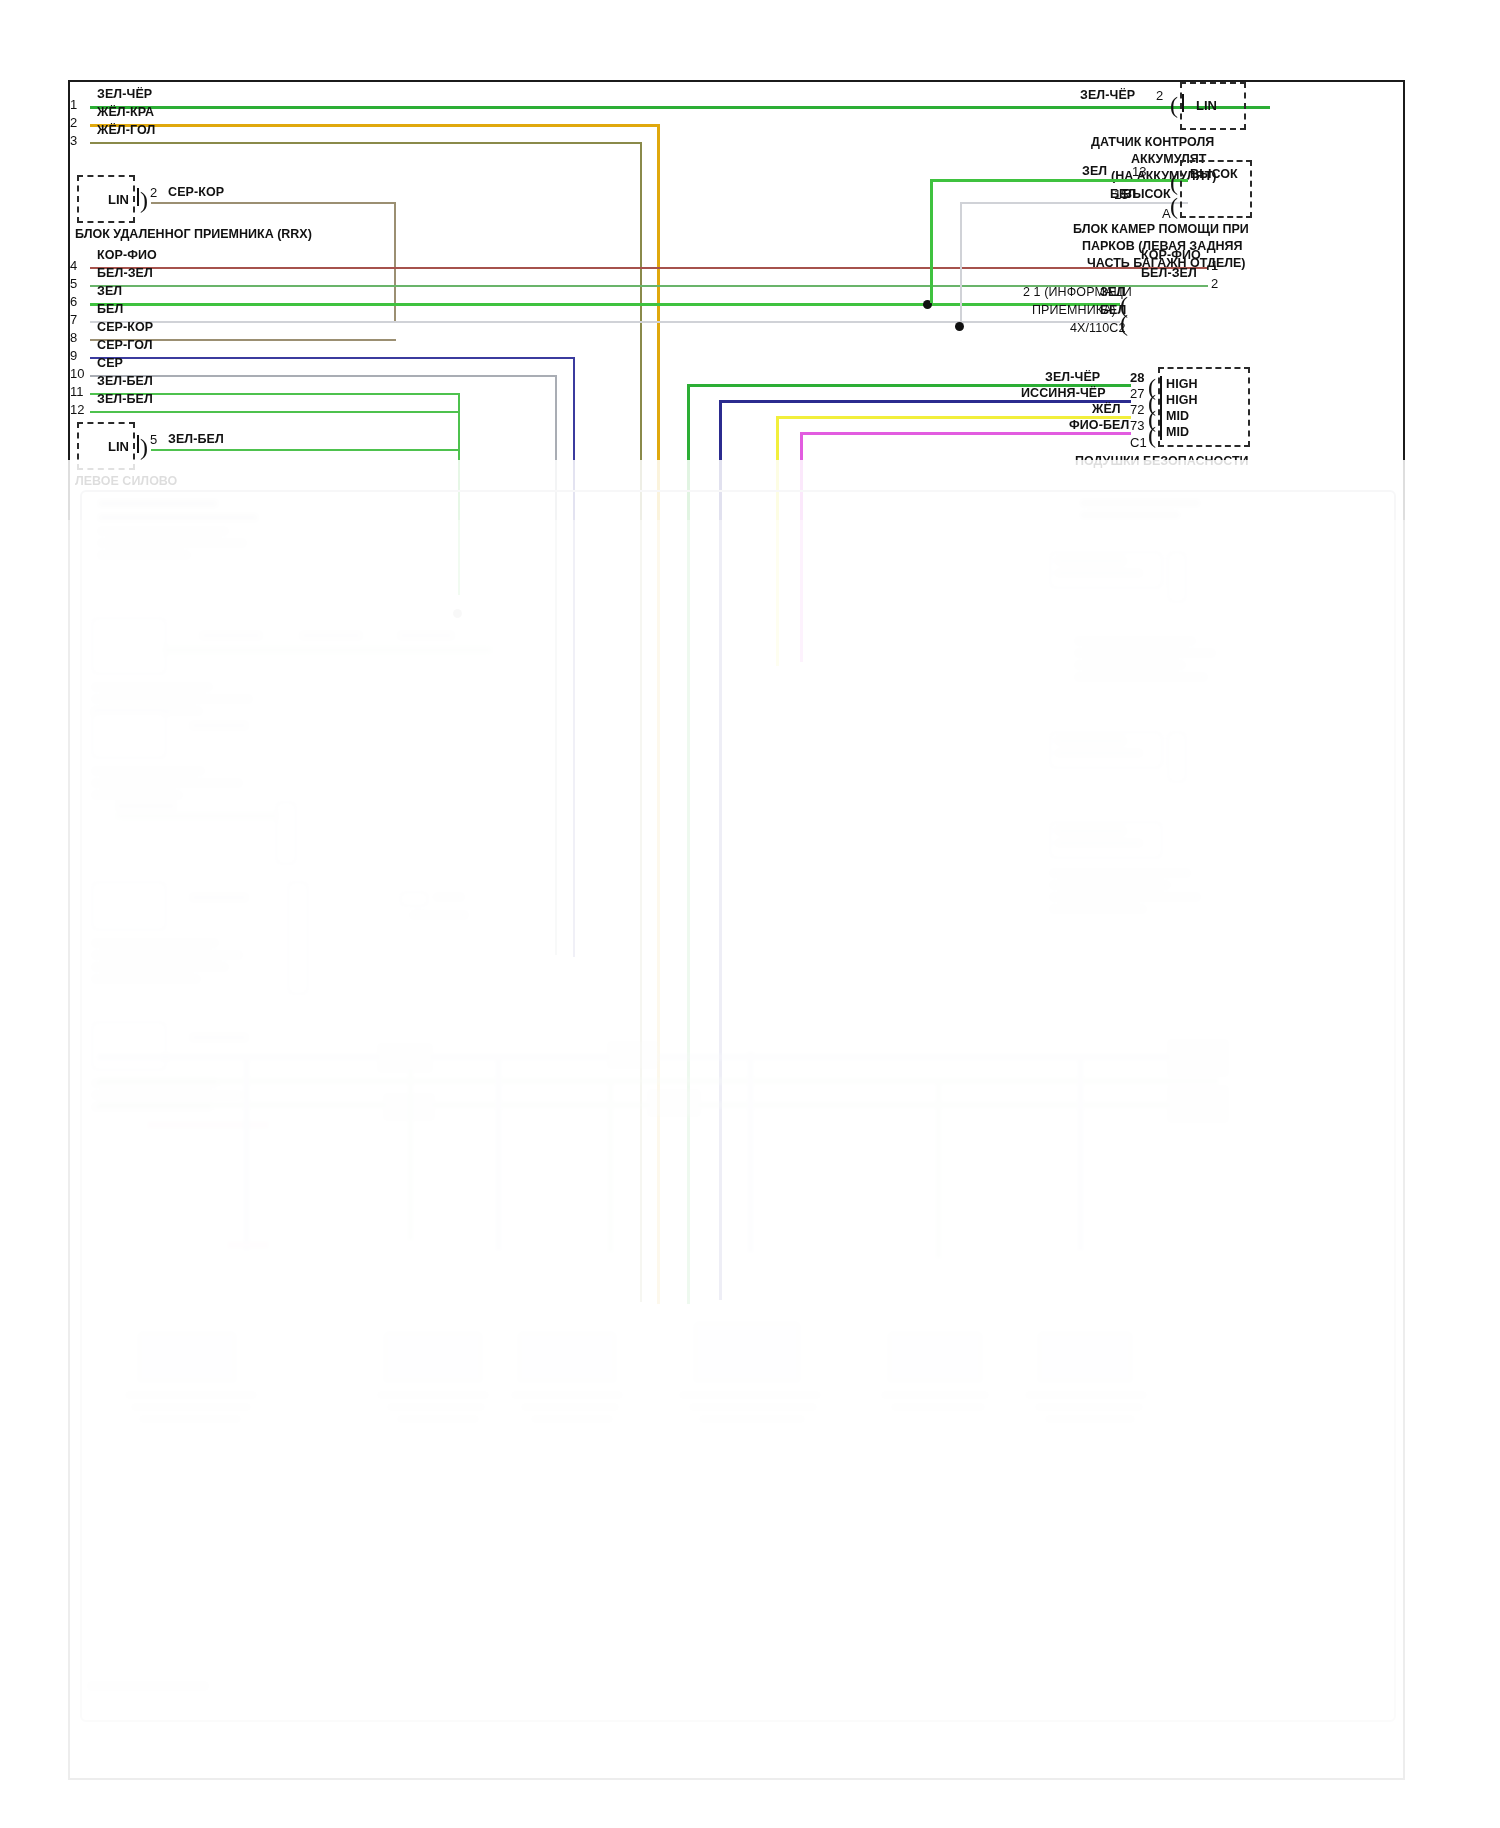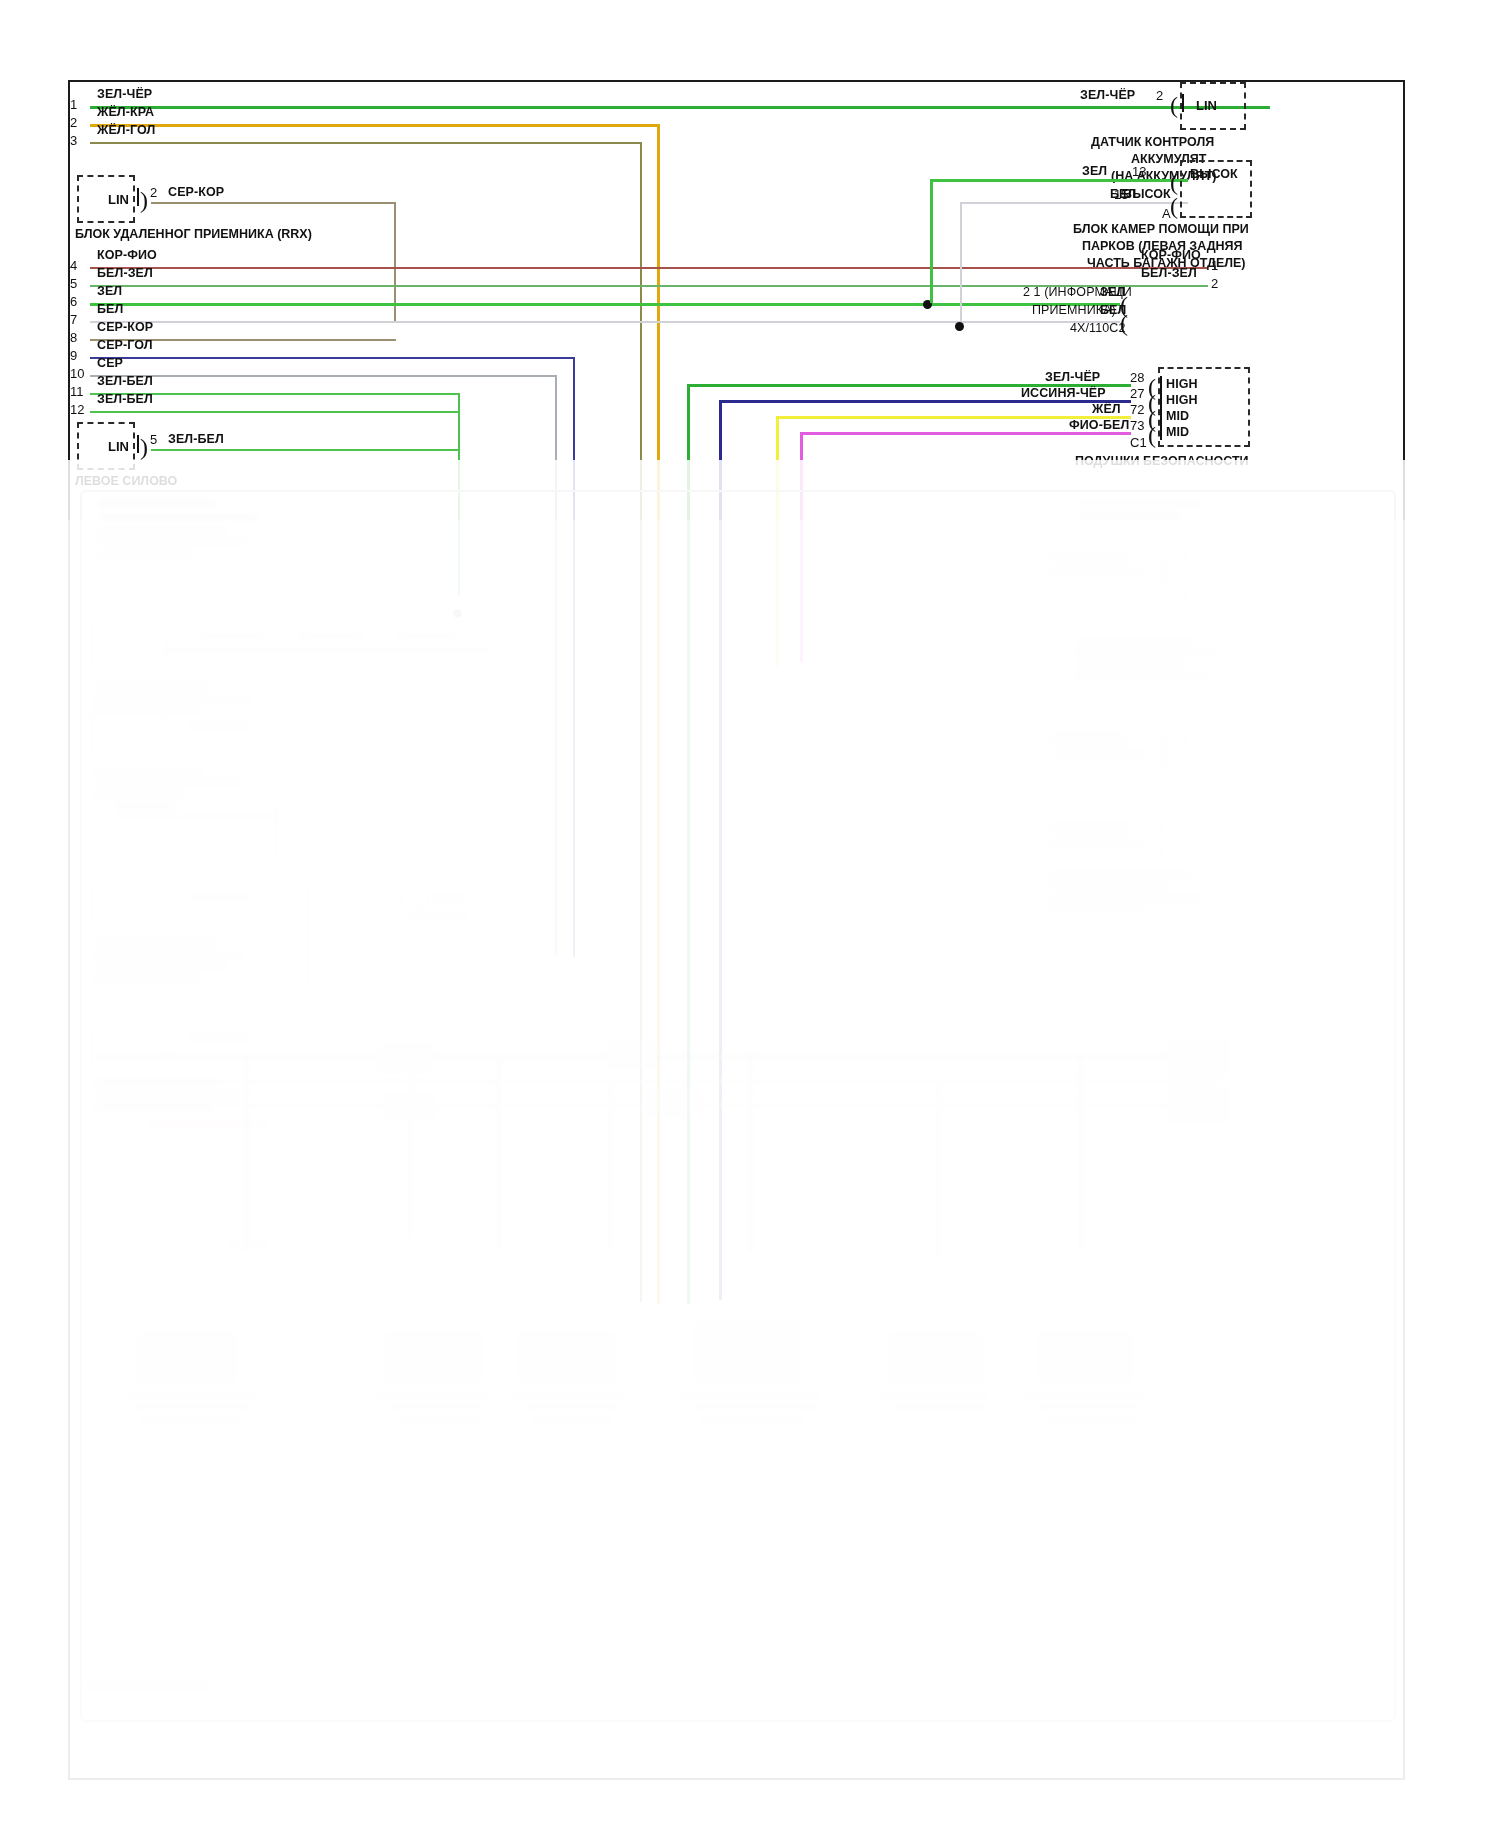--- a/index.html
+++ b/index.html
@@ -165,21 +165,21 @@
     <div class="lbl b" style="left:1030px;top:203px;">ЗЕЛ</div>
     <div class="paren" style="left:1050px;top:211px;">(</div>
     <div class="lbl" style="left:962px;top:221px;">ПРИЕМНИКА)</div>
     <div class="lbl b" style="left:1030px;top:221px;">БЕЛ</div>
     <div class="paren" style="left:1050px;top:229px;">(</div>
     <div class="lbl" style="left:1000px;top:239px;">4X/110C2</div>
 
     <div class="wire" style="left:617px;top:302px;width:3px;height:920px;background:#2cae35;"></div>
     <div class="wire" style="left:617px;top:302px;width:444px;height:3px;background:#2cae35;"></div>
     <div class="lbl b" style="left:975px;top:288px;">ЗЕЛ-ЧЁР</div>
-    <div class="pin" style="left:1060px;top:288px;">28</div>
+    <div class="pin" style="left:1060px;top:288px;font-weight:bold;">28</div>
     <div class="paren" style="left:1078px;top:293px;">(</div>
     <div class="bar" style="left:1090px;top:294px;height:16px;"></div>
     <div class="lbl b" style="left:1096px;top:295px;">HIGH</div>
 
     <div class="wire" style="left:649px;top:318px;width:3px;height:900px;background:#2b2b8f;"></div>
     <div class="wire" style="left:649px;top:318px;width:412px;height:3px;background:#2b2b8f;"></div>
     <div class="lbl b" style="left:951px;top:304px;">ИССИНЯ-ЧЁР</div>
     <div class="pin" style="left:1060px;top:304px;">27</div>
     <div class="paren" style="left:1078px;top:309px;">(</div>
     <div class="bar" style="left:1090px;top:310px;height:16px;"></div>

